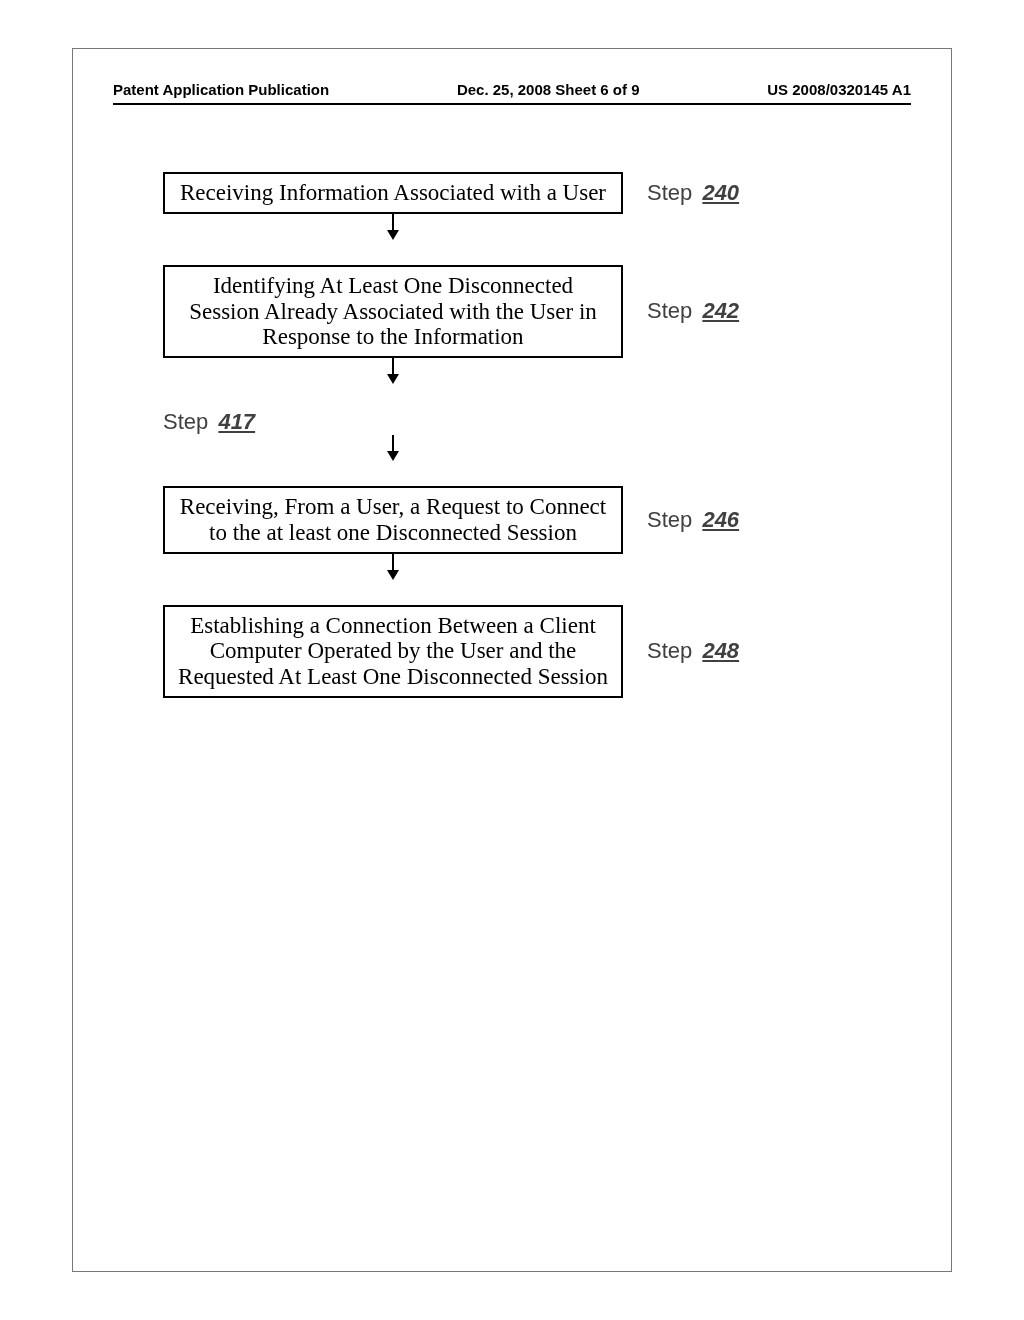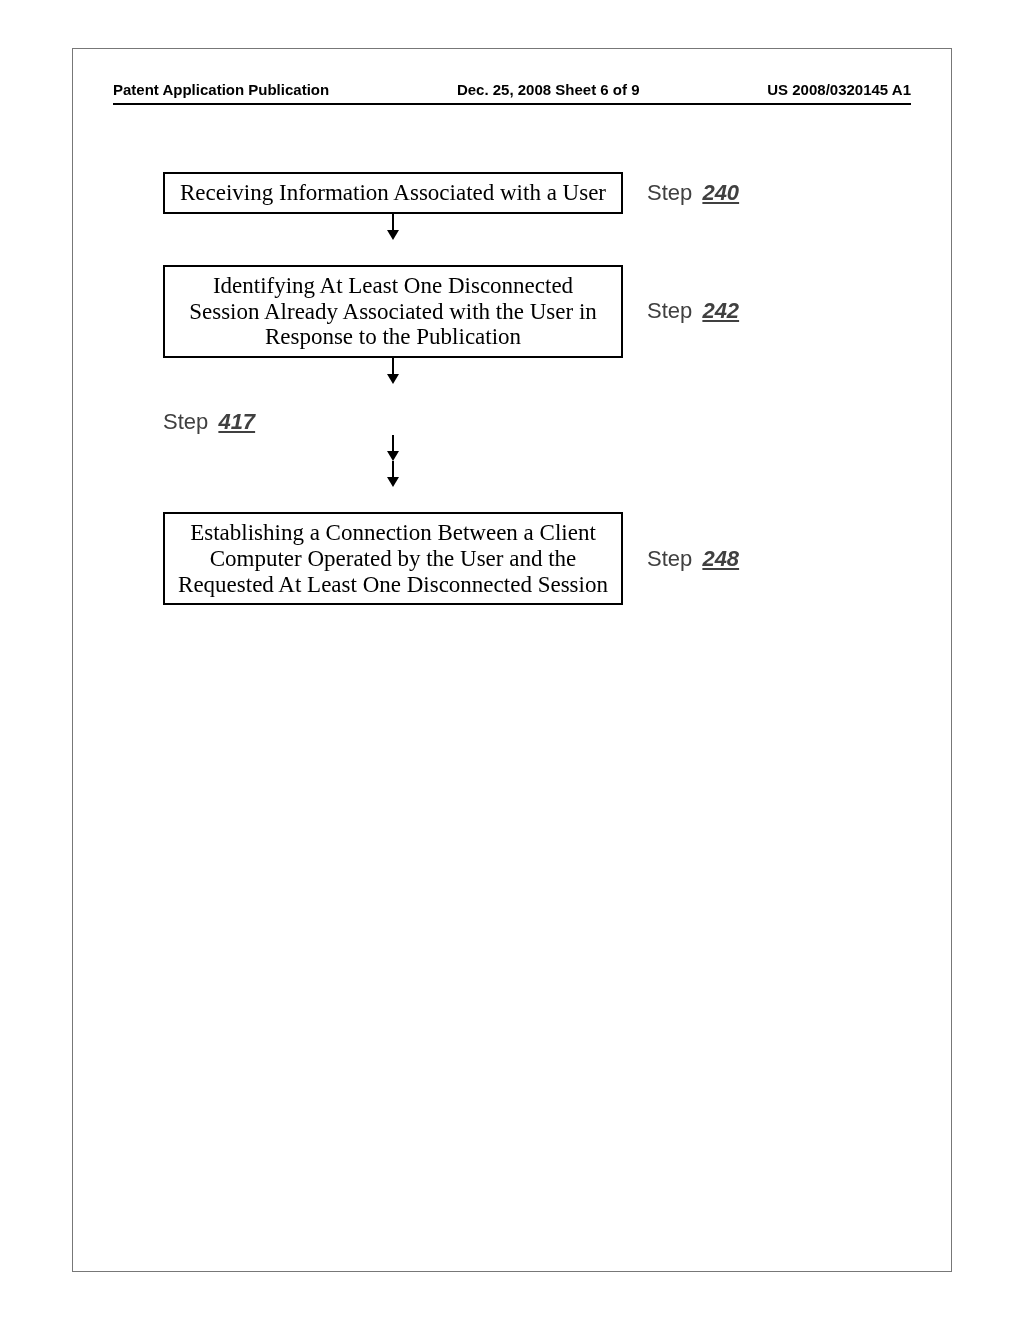--- a/index.html
+++ b/index.html
@@ -121,21 +121,21 @@
       </div>
     </div>
     <div class="arrow-wrap">
       <svg class="arrow" viewBox="0 0 14 26">
         <line x1="7" y1="0" x2="7" y2="18" stroke="#000" stroke-width="2"></line>
         <polygon points="1,16 13,16 7,26" fill="#000"></polygon>
       </svg>
     </div>
 
     <div class="row">
-      <div class="box">Identifying At Least One Disconnected Session Already Associated with the User in Response to the Publication</div>
+      <div class="box">Identifying At Least One Disconnected Session Already Associated with the User in Response to the Information</div>
       <div class="step">
         <span>Step</span>
         <span class="num">242</span>
       </div>
     </div>
     <div class="arrow-wrap">
       <svg class="arrow" viewBox="0 0 14 26">
         <line x1="7" y1="0" x2="7" y2="18" stroke="#000" stroke-width="2"></line>
         <polygon points="1,16 13,16 7,26" fill="#000"></polygon>
       </svg>
@@ -147,20 +147,27 @@
         <span class="num">417</span>
       </div>
     </div>
     <div class="arrow-wrap">
       <svg class="arrow" viewBox="0 0 14 26">
         <line x1="7" y1="0" x2="7" y2="18" stroke="#000" stroke-width="2"></line>
         <polygon points="1,16 13,16 7,26" fill="#000"></polygon>
       </svg>
     </div>
 
+    <div class="row">
+      <div class="box">Receiving, From a User, a Request to Connect to the at least one Disconnected Session</div>
+      <div class="step">
+        <span>Step</span>
+        <span class="num">246</span>
+      </div>
+    </div>
     <div class="arrow-wrap">
       <svg class="arrow" viewBox="0 0 14 26">
         <line x1="7" y1="0" x2="7" y2="18" stroke="#000" stroke-width="2"></line>
         <polygon points="1,16 13,16 7,26" fill="#000"></polygon>
       </svg>
     </div>
 
     <div class="row">
       <div class="box">Establishing a Connection Between a Client Computer Operated by the User and the Requested At Least One Disconnected Session</div>
       <div class="step">

